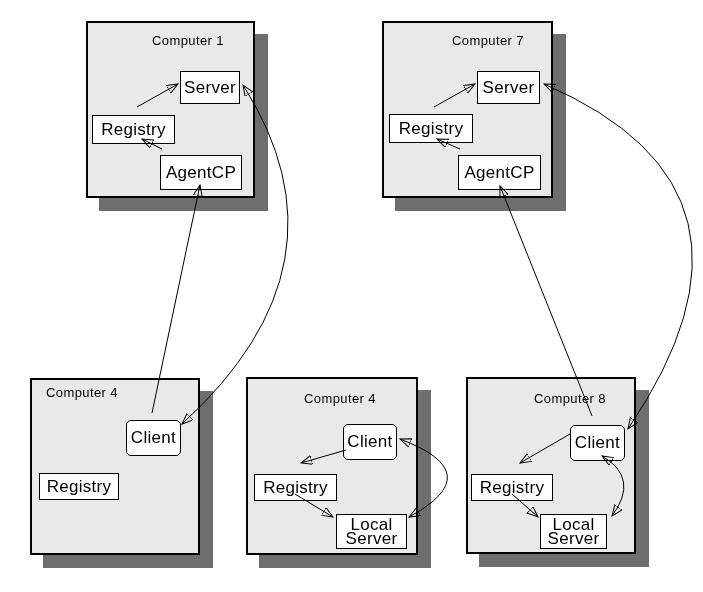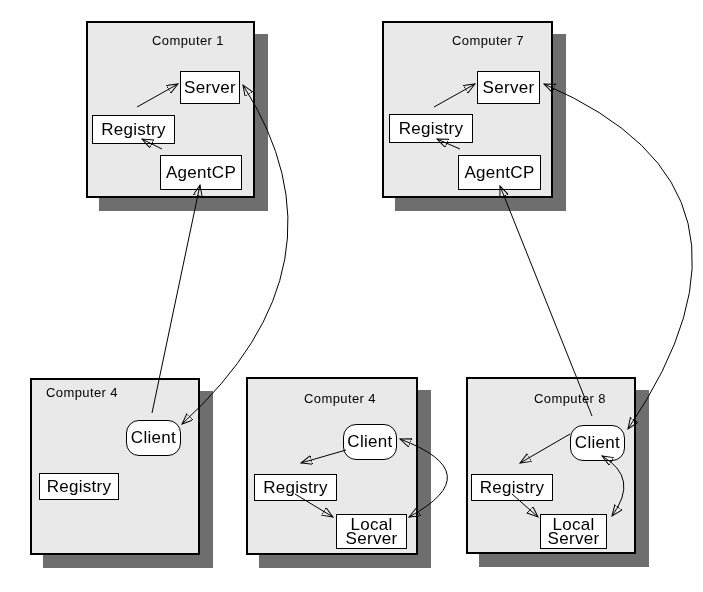--- a/index.html
+++ b/index.html
@@ -33,21 +33,21 @@
     display:flex;
     align-items:center;
     justify-content:center;
     text-align:center;
     font-size:17px;
     line-height:14px;
     letter-spacing:0.3px;
     z-index:2;
     margin-top:7px;
   }
-  .client{border-radius:13px;}
+  .client{border-radius:5px;}
   .edges{
     position:absolute;
     left:0;top:0;
     width:703px;height:592px;
     z-index:5;
     pointer-events:none;
   }
   .edges path{stroke:#000;stroke-width:1;fill:none;}
 </style>
 </head>

